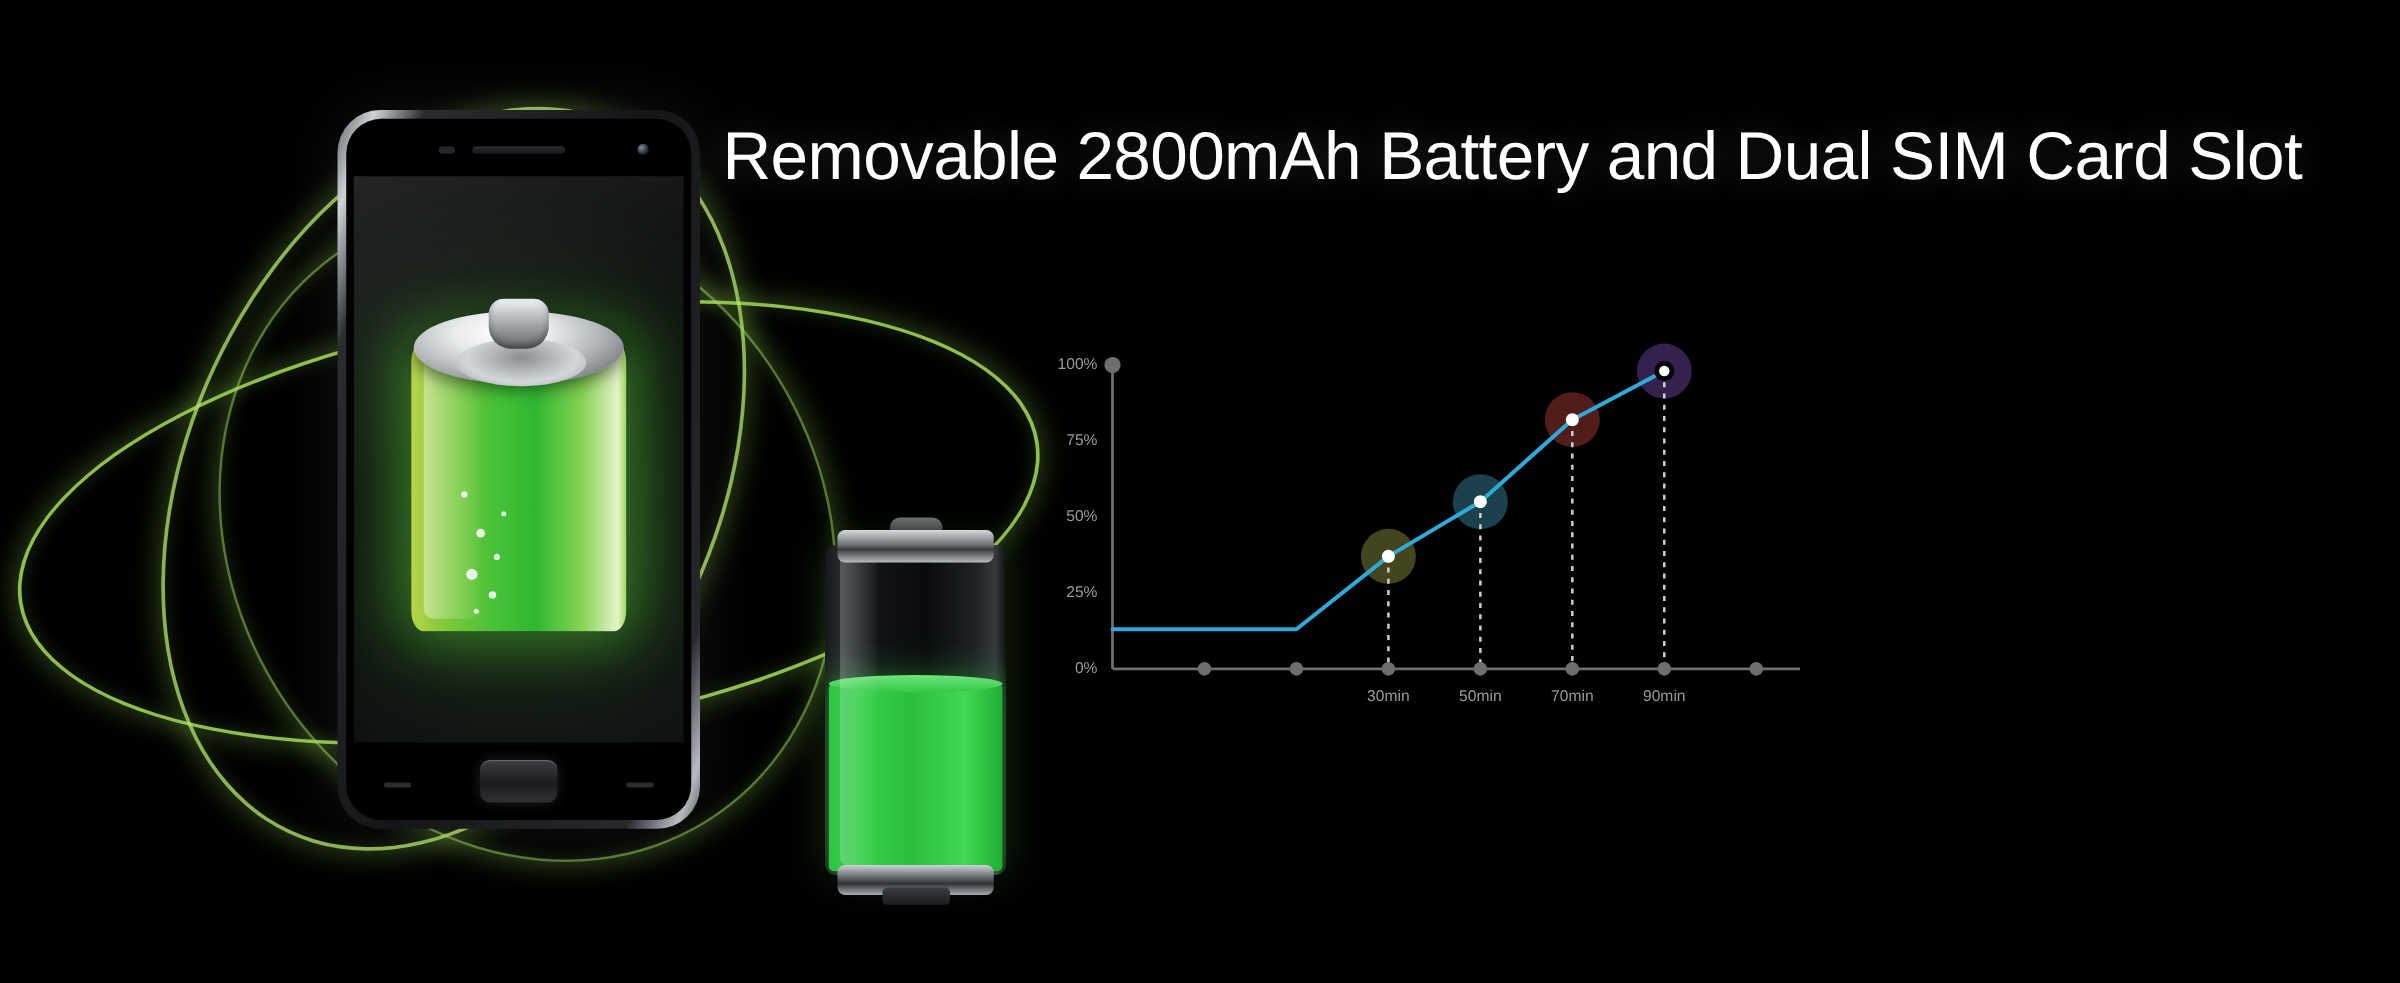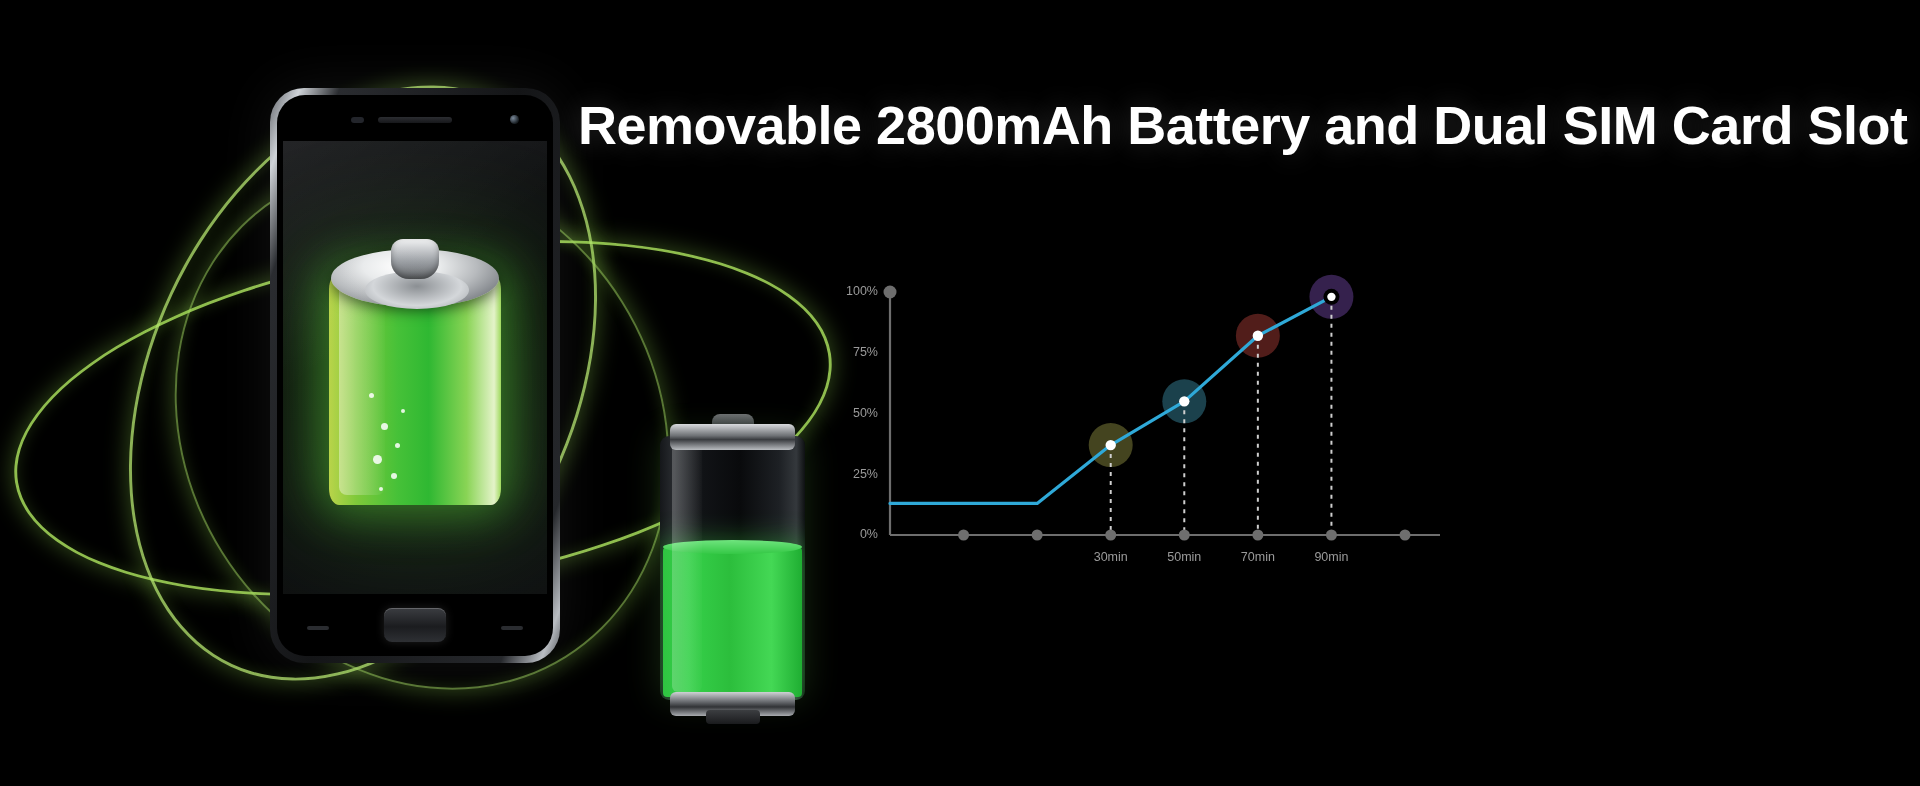--- a/index.html
+++ b/index.html
@@ -9,21 +9,21 @@
     font-family:"Liberation Sans", sans-serif;
     background:#000;
   }
   .stage{position:absolute;inset:0;background:#000;overflow:hidden;}
 
   
   .headline{
     position:absolute;left:578px;top:96px;
     font-size:54px;line-height:1.1;
     color:#ffffff;letter-spacing:-0.5px;
-    white-space:nowrap;font-weight:700;
+    white-space:nowrap;font-weight:400;
     font-family:"Liberation Sans", sans-serif;
     text-shadow:0 0 28px rgba(255,255,255,.18);
   }
 
   
   .orbits{position:absolute;left:0;top:60px;width:860px;height:720px;pointer-events:none;}
   .ring{
     position:absolute;border-radius:50%;
     border:3px solid rgba(168,222,92,.85);
     box-shadow:0 0 22px 3px rgba(150,220,80,.30), inset 0 0 16px rgba(150,220,80,.18);

